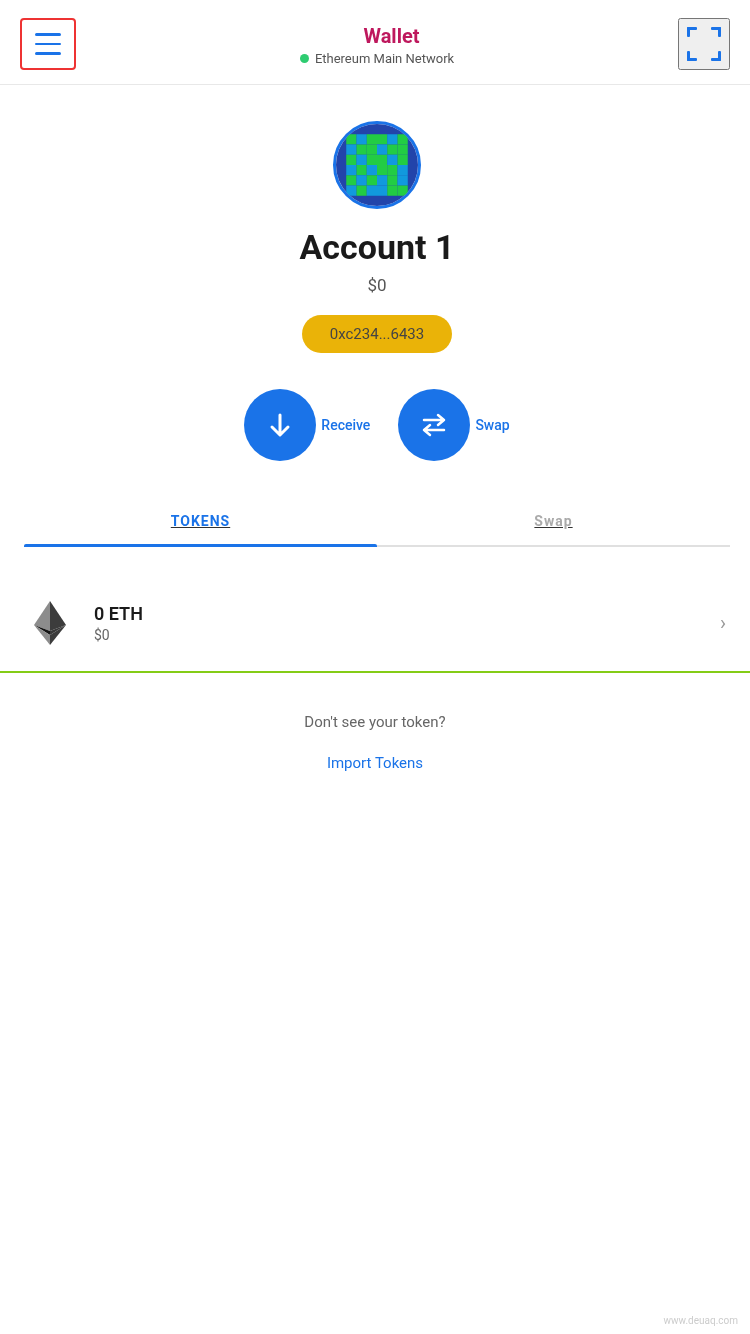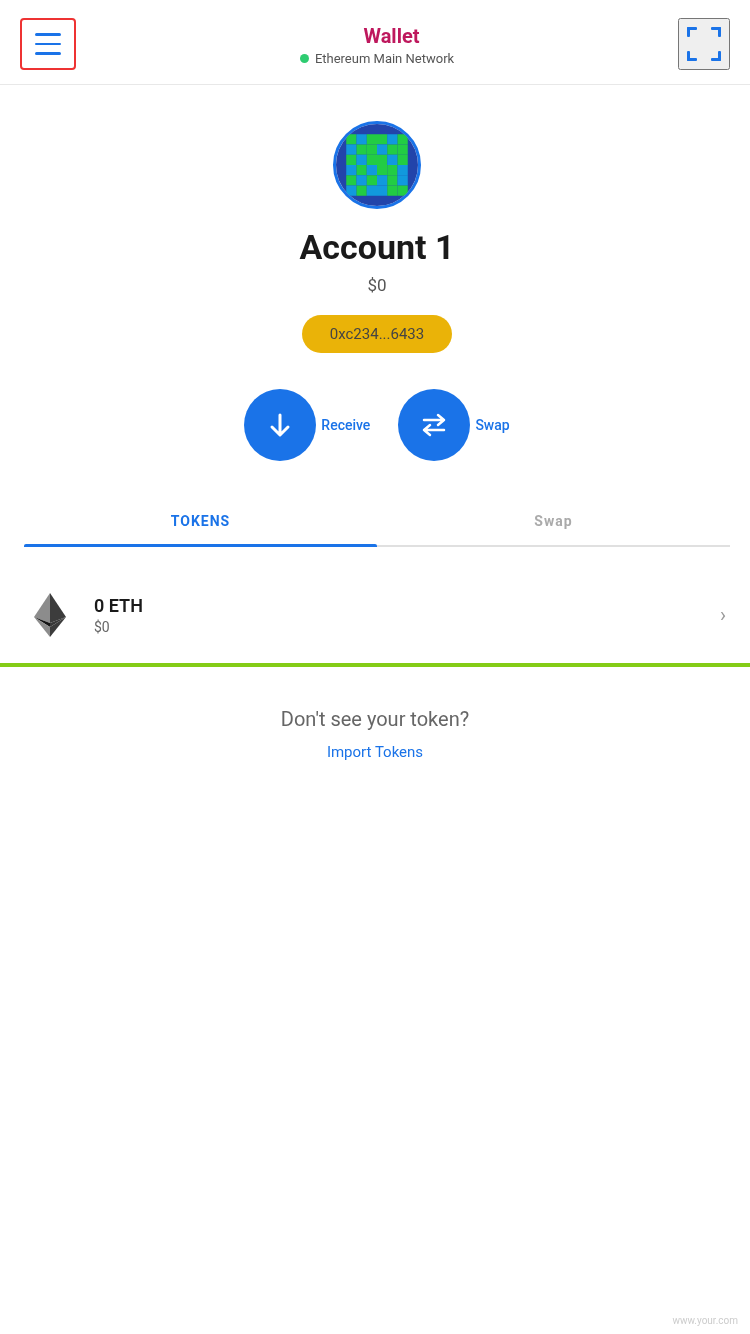--- a/index.html
+++ b/index.html
@@ -158,21 +158,22 @@
       font-size: 14px;
       color: #1a73e8;
       font-weight: 500;
     }
 
     
     .tabs {
       display: flex;
       width: 100%;
       border-bottom: 2px solid #e0e0e0;
-      margin-bottom: 0;
+      margin-bottom: 8px;
+      text-decoration: underline;
     }
     .tab {
       flex: 1;
       text-align: center;
       padding: 16px 0;
       font-size: 14px;
       font-weight: 700;
       letter-spacing: 1px;
       cursor: pointer;
       color: #aaa;
@@ -193,21 +194,21 @@
     }
 
     
     .token-list {
       width: 100%;
     }
     .token-item {
       display: flex;
       align-items: center;
       padding: 22px 24px;
-      border-bottom: 4px solid #84cc16;
+      border-bottom: 2px solid #84cc16;
       cursor: pointer;
     }
     .token-logo {
       width: 52px;
       height: 52px;
       margin-right: 18px;
       flex-shrink: 0;
     }
     .token-info {
       flex: 1;
@@ -226,23 +227,23 @@
       color: #999;
       font-size: 20px;
     }
 
     
     .import-section {
       text-align: center;
       padding: 40px 20px;
     }
     .import-hint {
-      font-size: 20px;
+      font-size: 15px;
       color: #666;
-      margin-bottom: 12px;
+      margin-bottom: 23px;
     }
     .import-link {
       font-size: 15px;
       color: #1a73e8;
       font-weight: 400;
       cursor: pointer;
     }
 
     
     .watermark {
@@ -390,13 +391,13 @@
     </div>
     <span class="token-chevron">›</span>
   </div>
 </div>
 
 <div class="import-section">
   <div class="import-hint">Don't see your token?</div>
   <div class="import-link">Import Tokens</div>
 </div>
 
-<div class="watermark">www.your.com</div>
+<div class="watermark">www.deuaq.com</div>
 
 </body></html>

